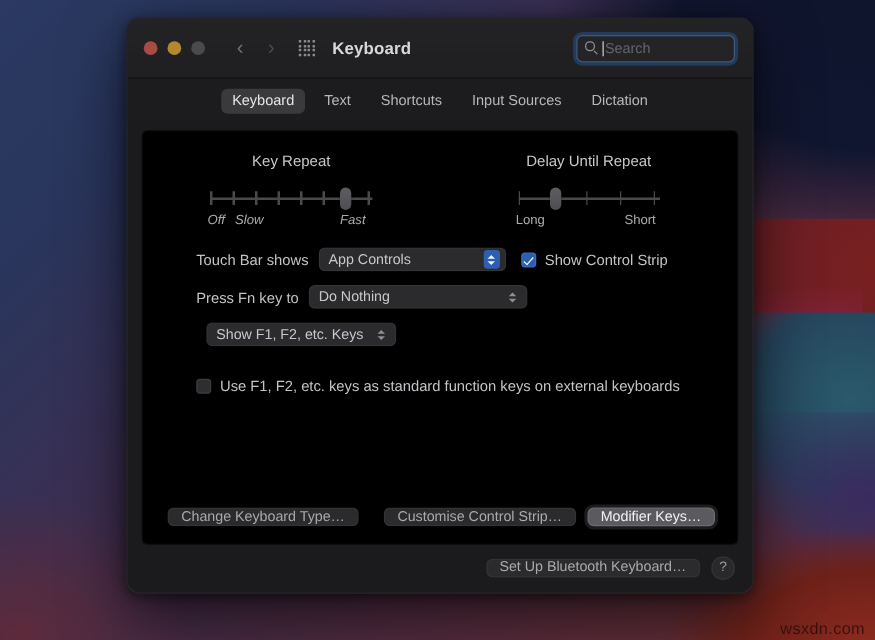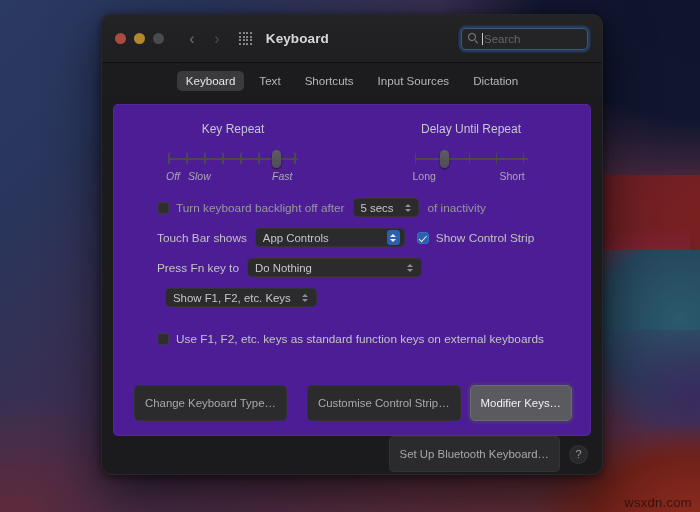--- a/index.html
+++ b/index.html
@@ -218,21 +218,21 @@
     background: #3a3a3d;
     color: #e4e4e6;
   }
 
   
   #panel {
     margin: 8px 11px 0 11px;
     flex: 1 1 auto;
     border: 1px solid rgba(255,255,255,0.055);
     border-radius: 5px;
-    background: #4c1d95;
+    background: #000000;
     position: relative;
     box-sizing: border-box;
     text-align: right;
   }
 
   
   #sliders {
     display: flex;
     padding-top: 17px;
   }
@@ -381,21 +381,21 @@
   #panel-buttons {
     position: absolute;
     left: 0; right: 0;
     bottom: 14px;
     display: flex;
     align-items: center;
     padding: 0 18px 0 20px;
     box-sizing: border-box;
   }
   .btn {
-    height: 36px;
+    height: 15px;
     border-radius: 5px;
     font-size: 11.4px;
     display: inline-flex;
     align-items: center;
     padding: 0 10px;
     white-space: nowrap;
     box-sizing: border-box;
   }
   .btn.normal {
     background: #2b2b2e;
@@ -544,34 +544,20 @@
             <div class="slabel" style="left:85px;">Short</div>
           </div>
         </div>
       </div>
 
     </div>
 
     <div id="options">
 
 
-      <div class="row row-gap">
-        <div class="cbox off"></div>
-        <span class="lbl-dim">Turn keyboard backlight off after</span>
-        <span style="width:8px;"></span>
-        <span class="popup">
-          <span class="ptext">5 secs</span>
-          <span class="chev gray">
-              <i class="up"></i>
-              <i class="dn"></i>
-            </span>
-        </span>
-        <span style="width:8px;"></span>
-        <span class="lbl-dim">of inactivity</span>
-      </div>
 
       <div class="row row-gap">
         <span class="lbl">Touch Bar shows</span>
         <span style="width:8px;"></span>
         <span class="popup" style="width:150px;">
           <span class="ptext">App Controls</span>
           <span class="chev blue">
               <i class="up"></i>
               <i class="dn"></i>
             </span>

